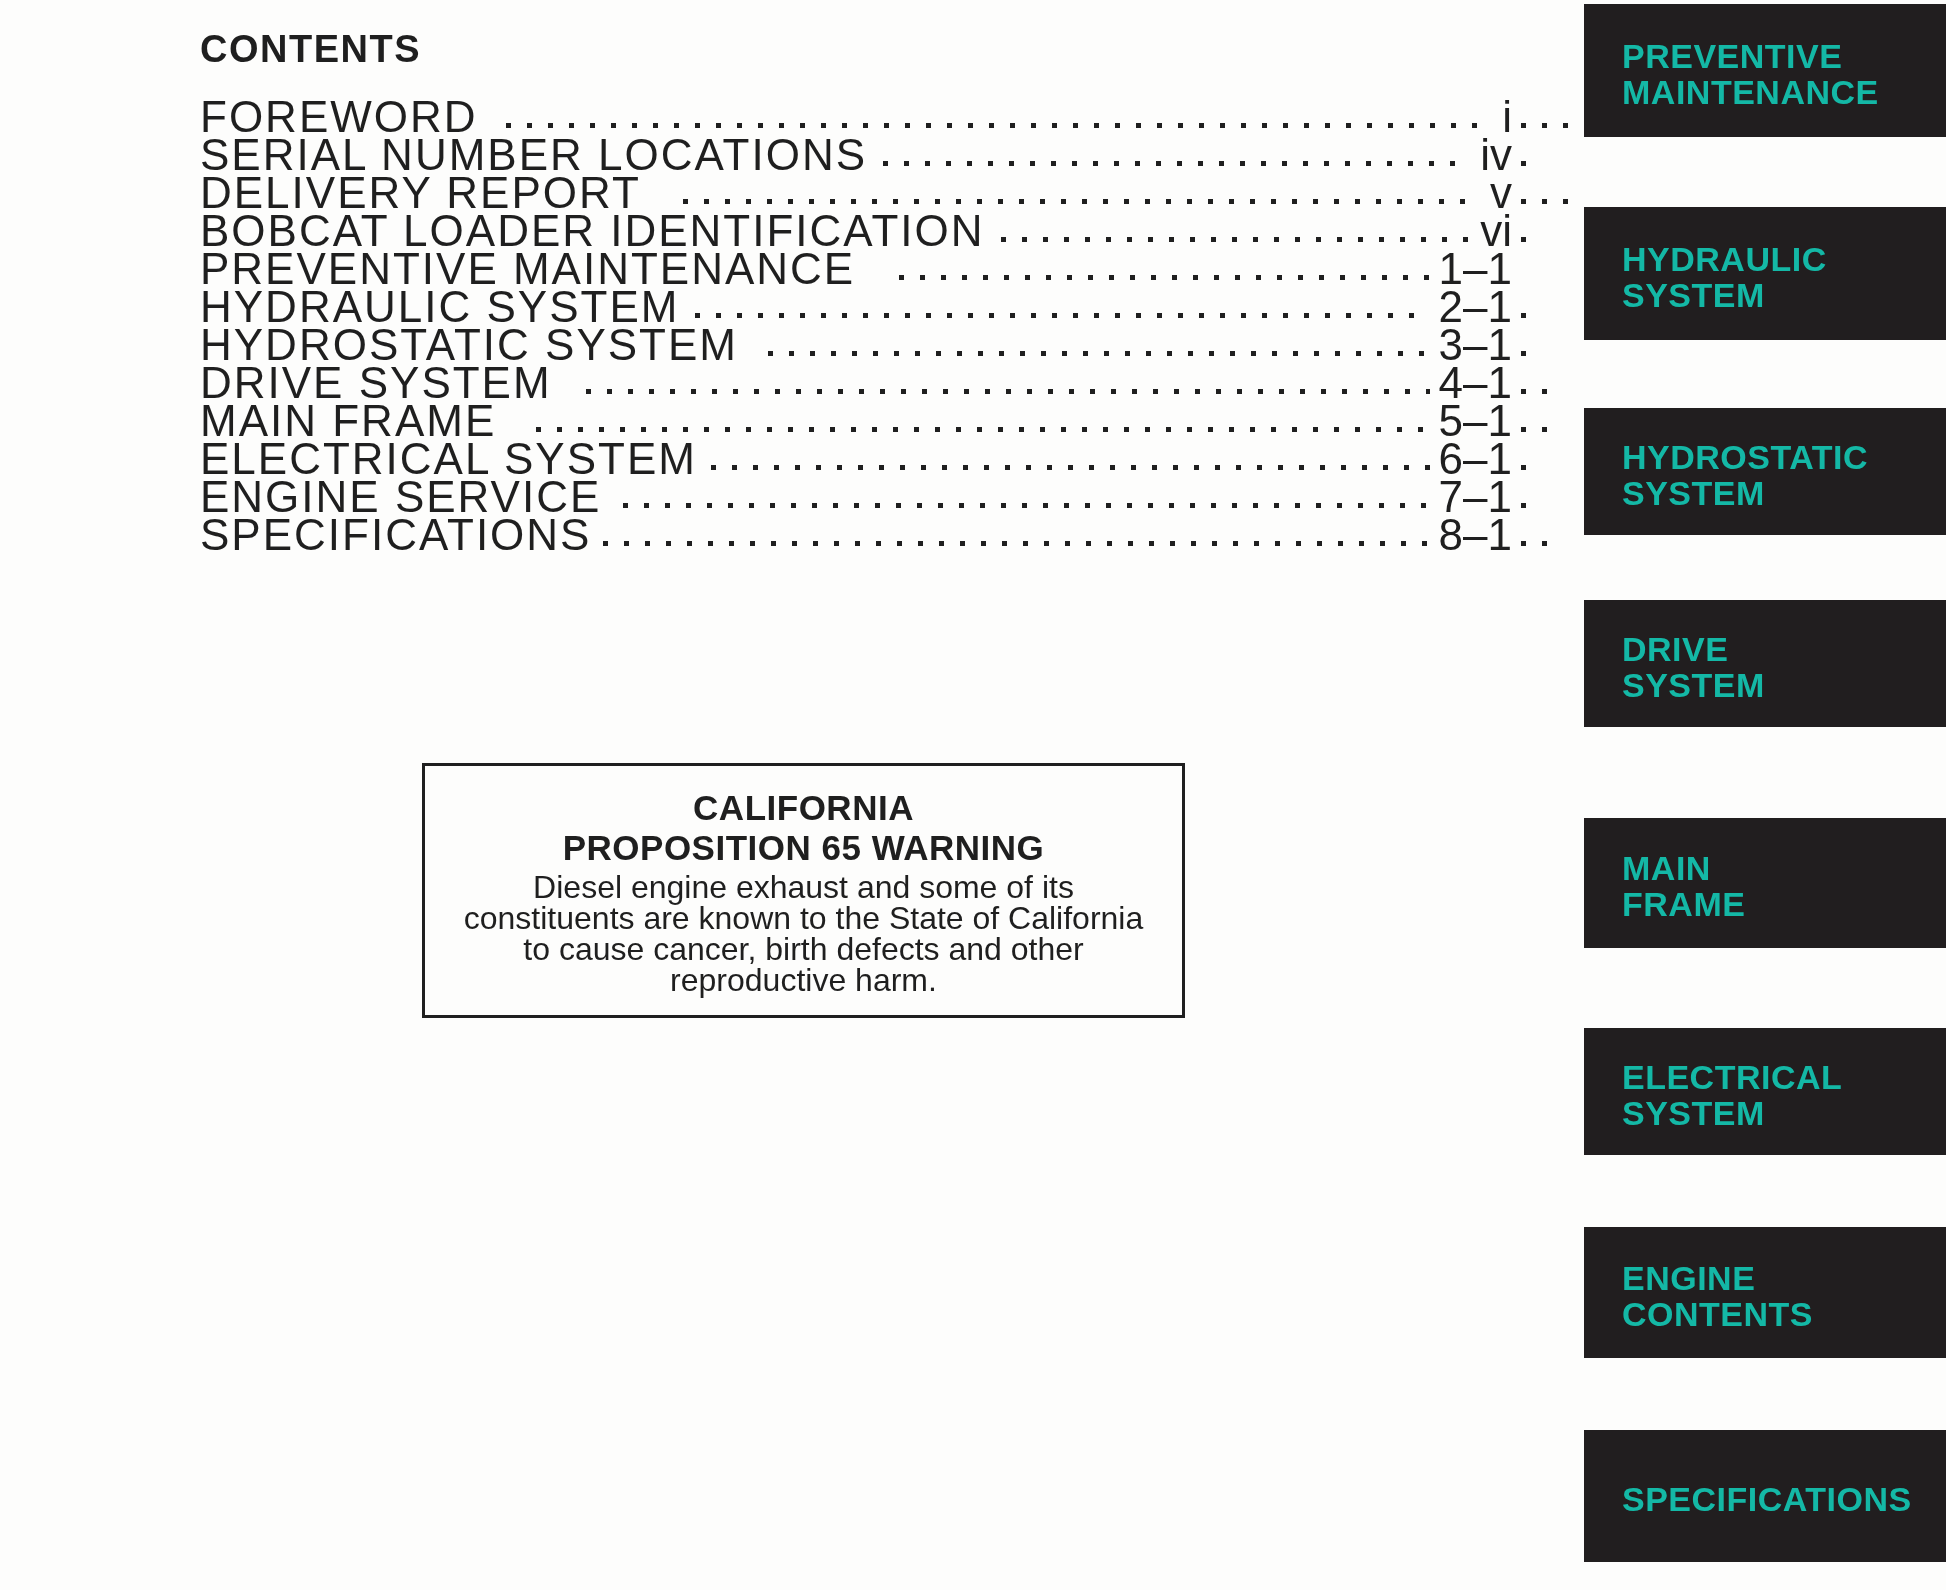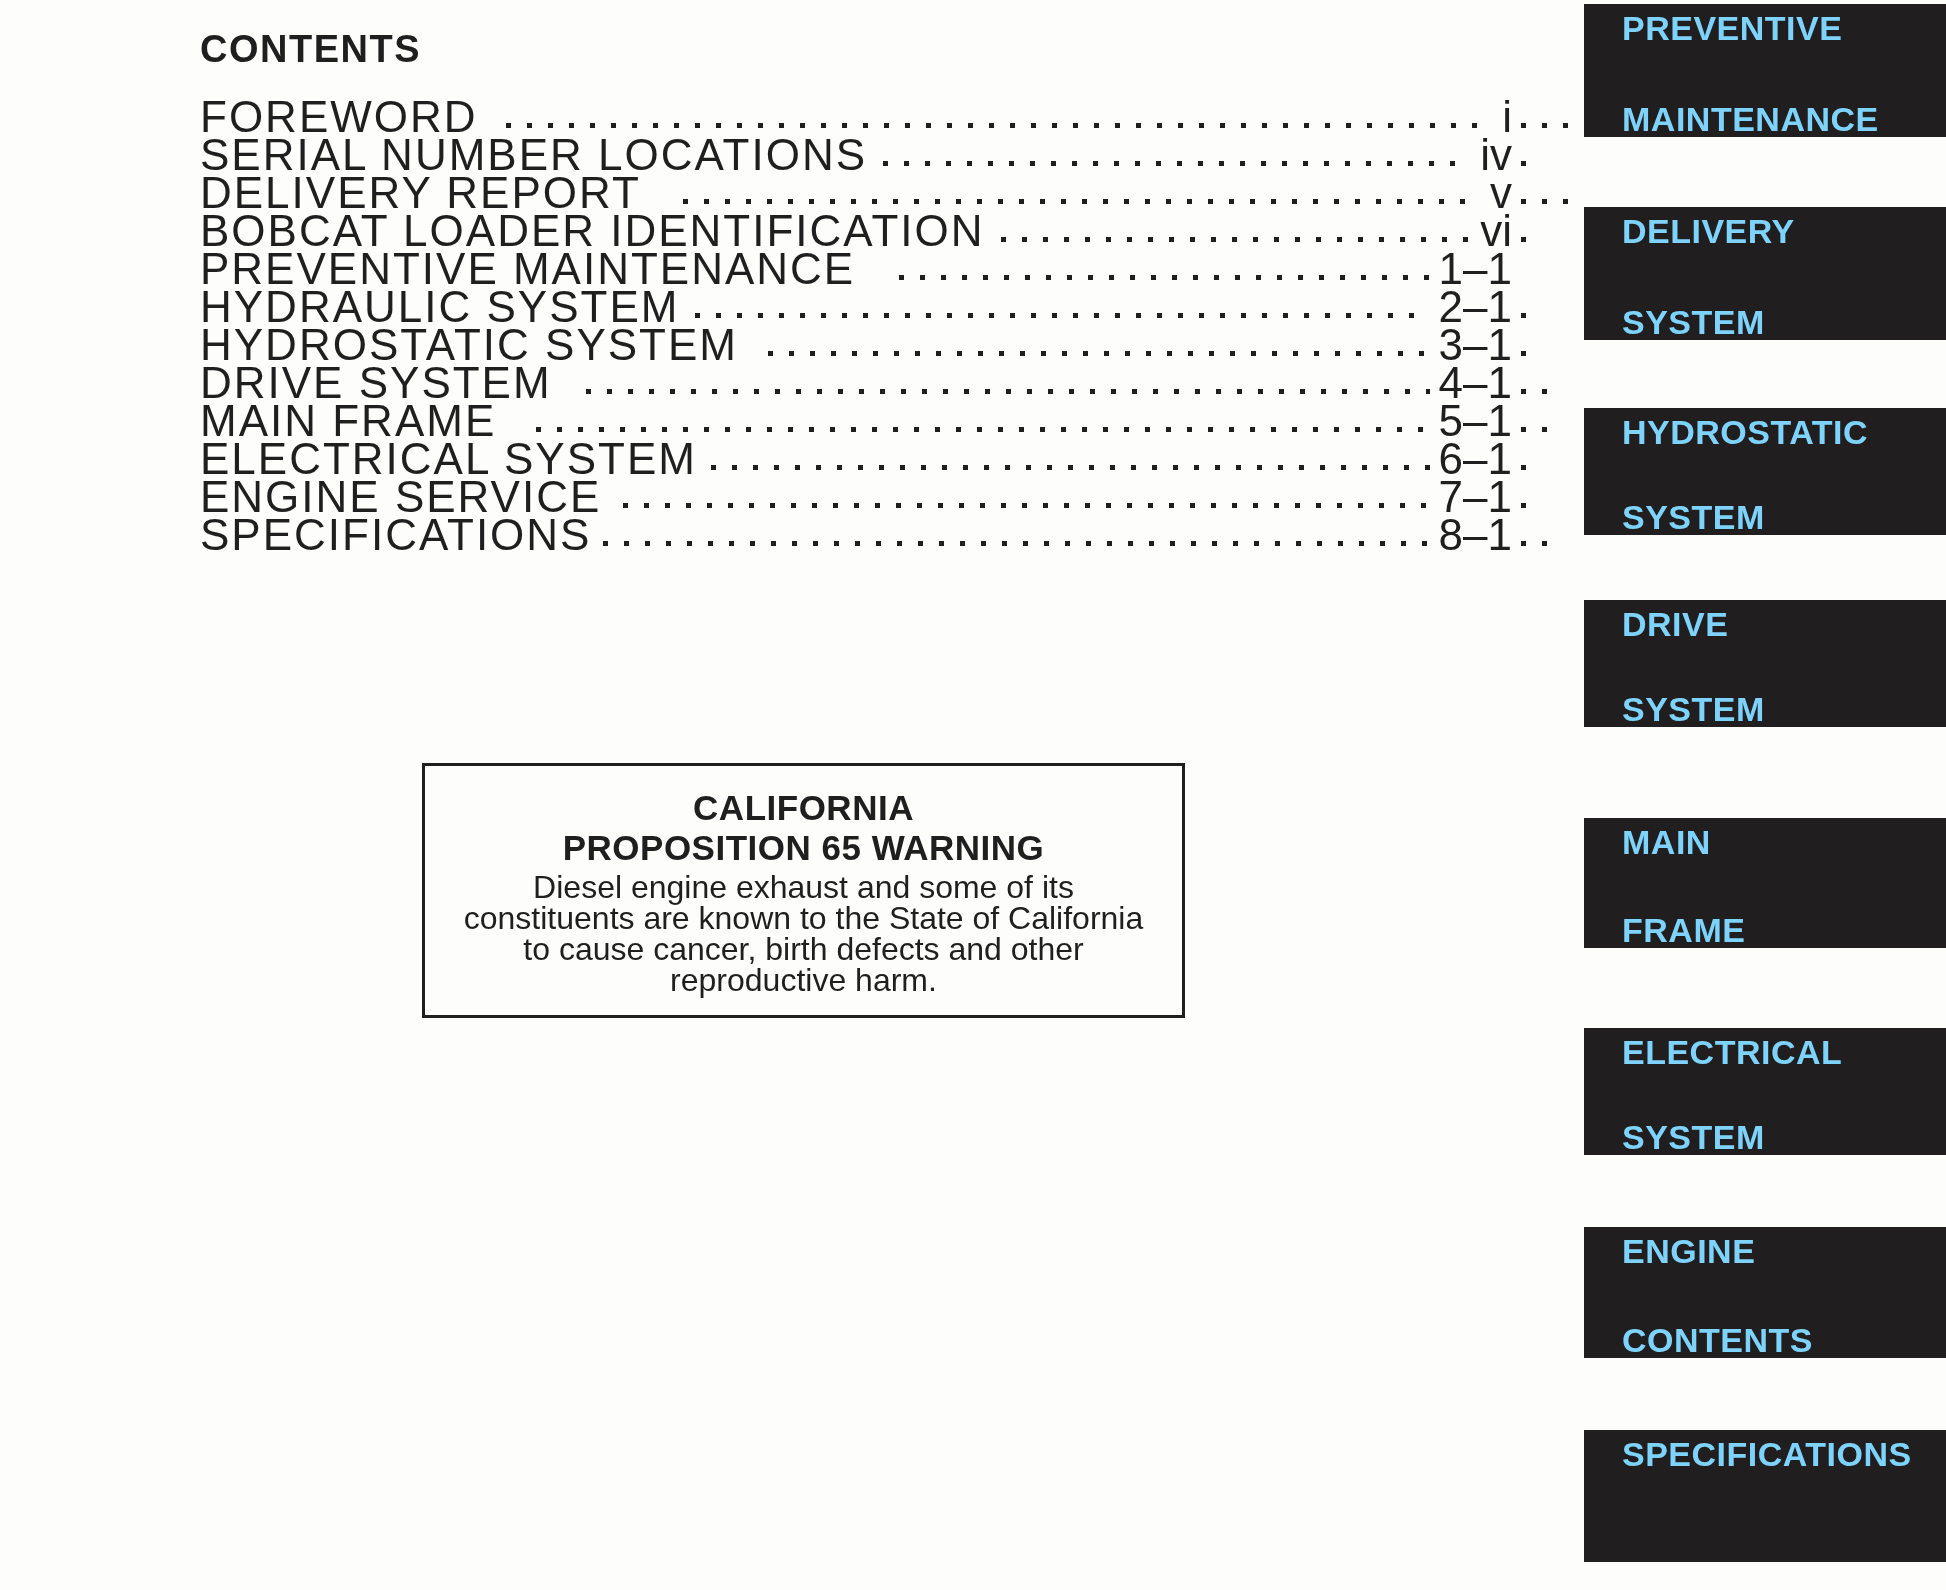--- a/index.html
+++ b/index.html
@@ -61,22 +61,22 @@
     font-size:35px;font-weight:bold;line-height:40px;letter-spacing:0.5px;
   }
   .wb-body{margin-top:4px;}
   .wb-line{
     font-size:32px;line-height:31px;
   }
   .tabs{position:absolute;left:0;top:0;width:100%;height:100%;pointer-events:none;}
   .tab{
     position:absolute;left:1584px;width:362px;
     background:var(--tab-bg);
-    color:#7dd3fc;
-    display:flex;flex-direction:column;justify-content:space-between;
+    color:#14b8a6;
+    display:flex;flex-direction:column;justify-content:center;
     box-sizing:border-box;
     padding-left:38px;padding-top:6px;
     font-weight:bold;font-size:34px;line-height:36px;letter-spacing:0.5px;
   }
   .tab-line{white-space:nowrap;}
 </style>
 </head>
 <body>
 
 <div class="page">
@@ -167,21 +167,21 @@
         <div class="wb-line">reproductive harm.</div>
       </div>
   </div>
 
   <div class="tabs">
       <div class="tab" style="top: 4px; height: 133px;">
         <div class="tab-line">PREVENTIVE</div>
         <div class="tab-line">MAINTENANCE</div>
       </div>
       <div class="tab" style="top: 207px; height: 133px;">
-        <div class="tab-line">DELIVERY</div>
+        <div class="tab-line">HYDRAULIC</div>
         <div class="tab-line">SYSTEM</div>
       </div>
       <div class="tab" style="top: 408px; height: 127px;">
         <div class="tab-line">HYDROSTATIC</div>
         <div class="tab-line">SYSTEM</div>
       </div>
       <div class="tab" style="top: 600px; height: 127px;">
         <div class="tab-line">DRIVE</div>
         <div class="tab-line">SYSTEM</div>
       </div>

